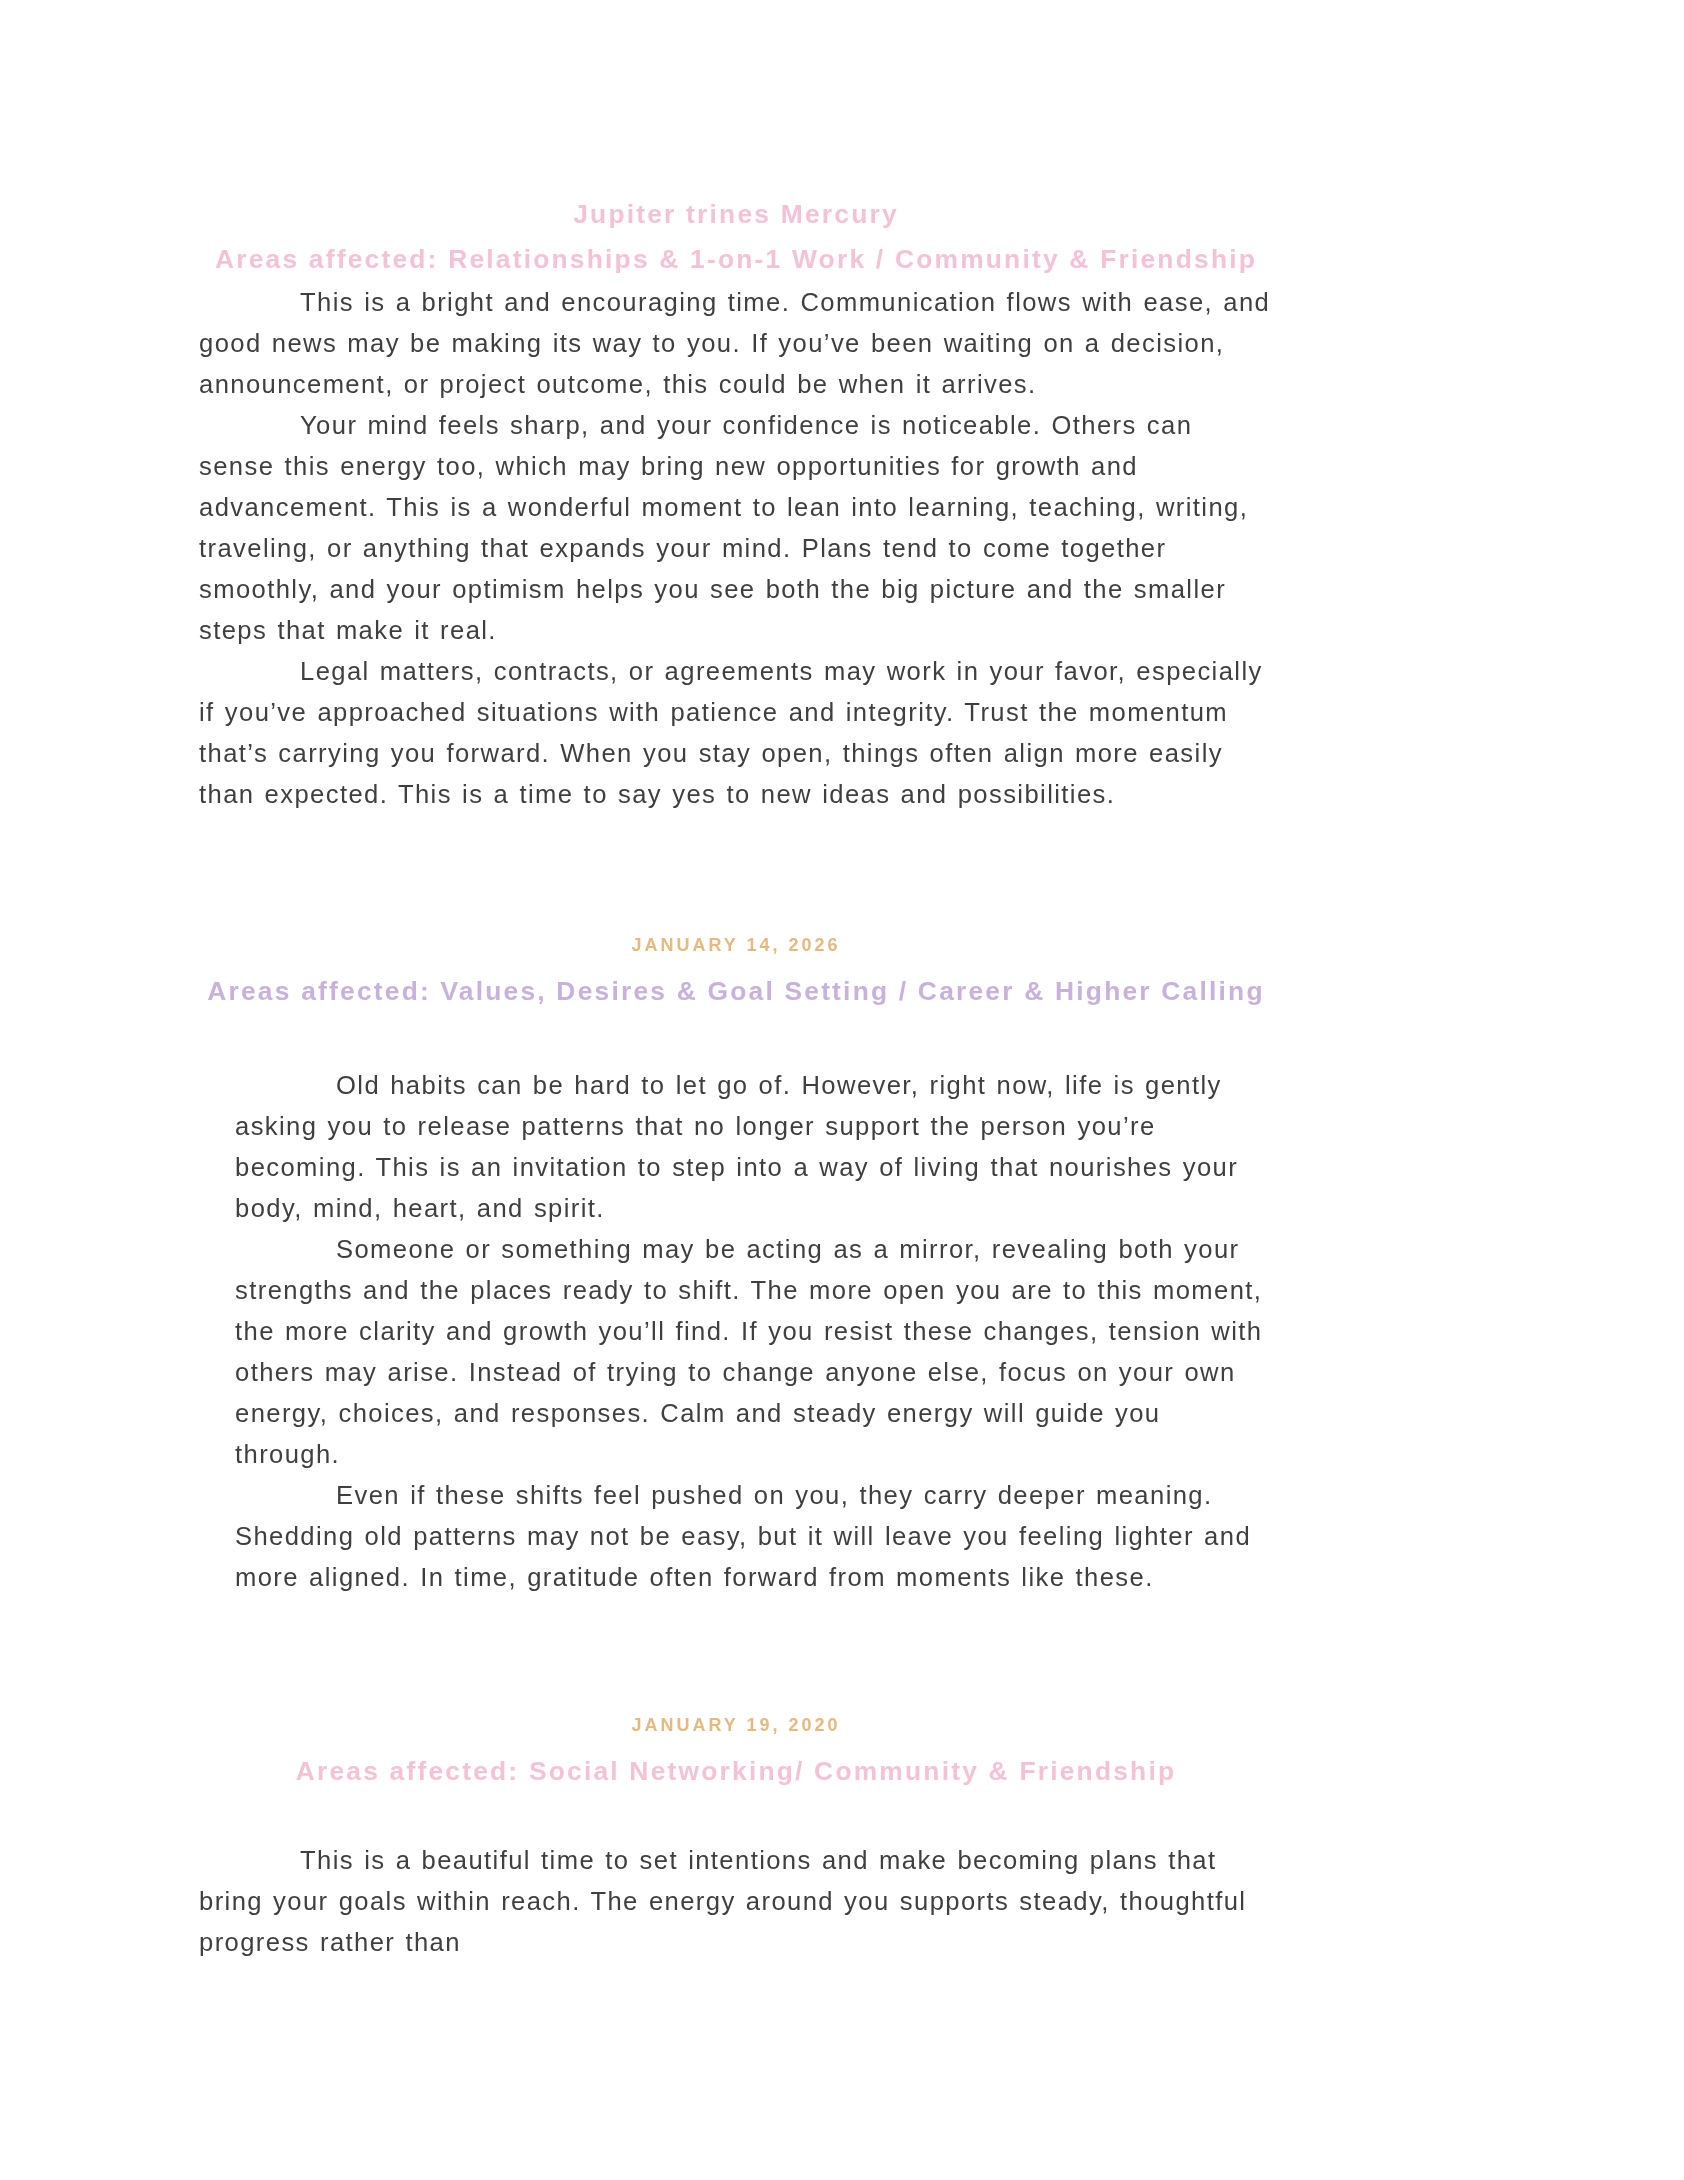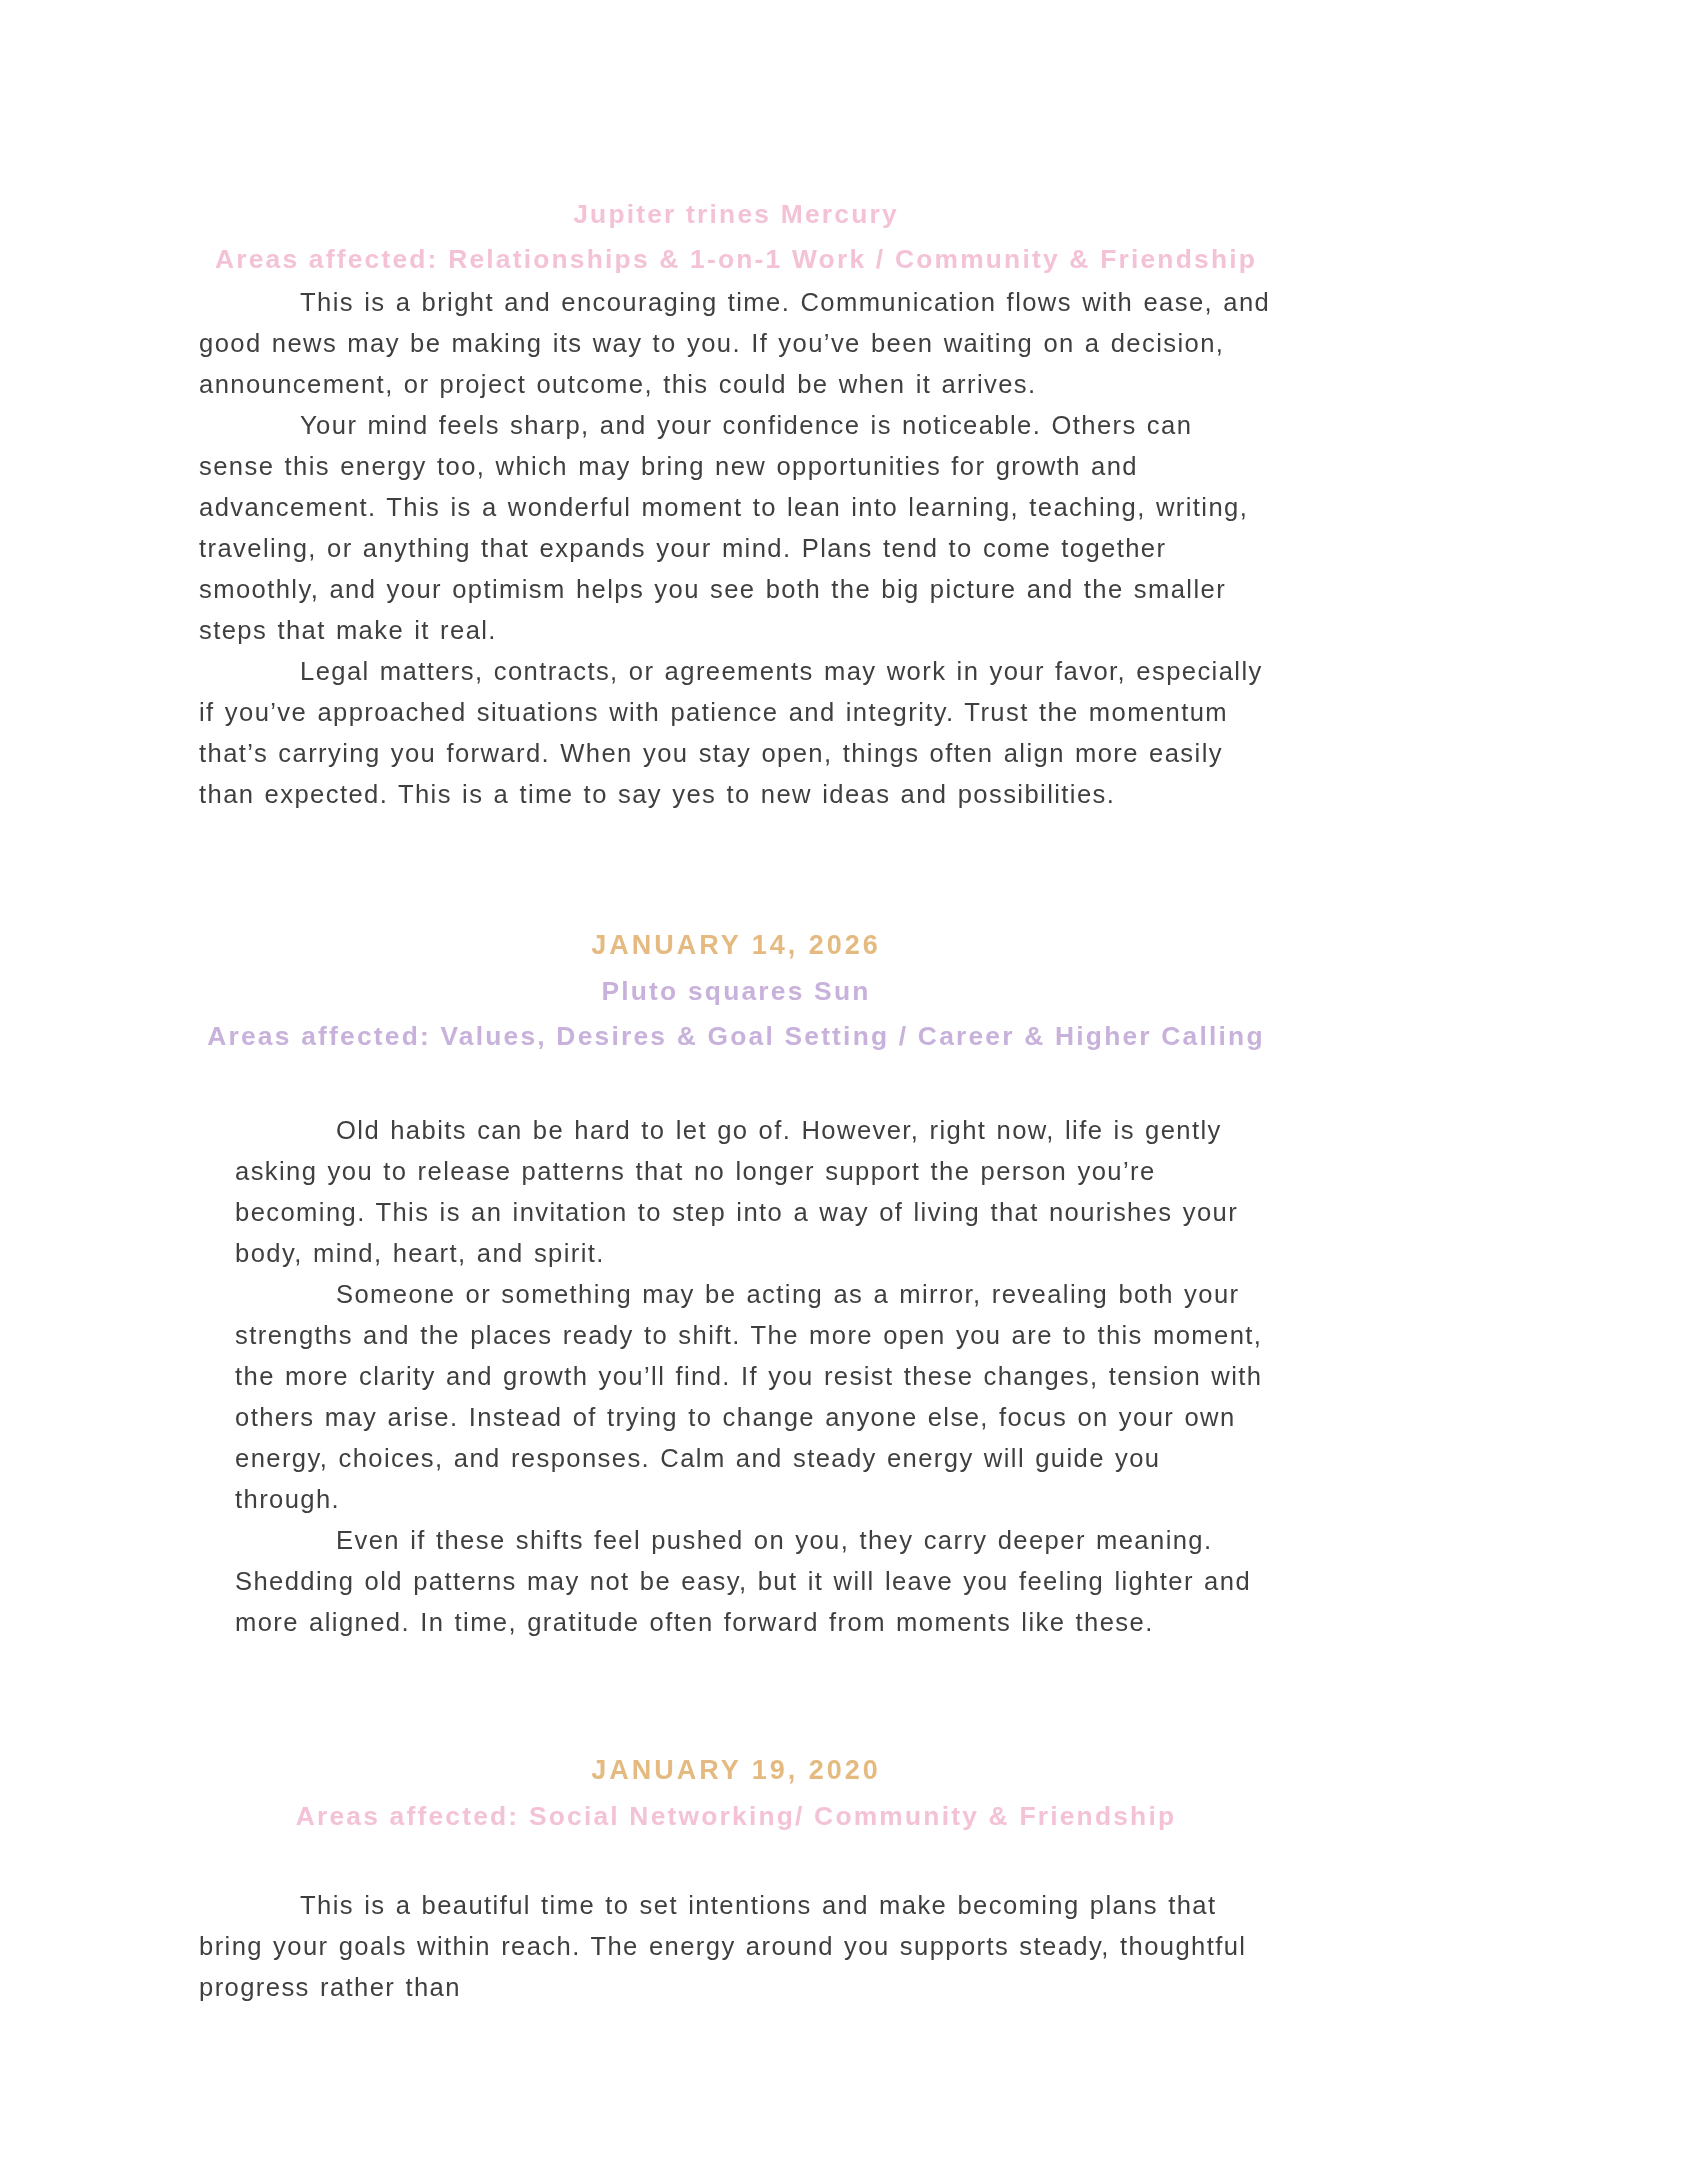--- a/index.html
+++ b/index.html
@@ -17,21 +17,21 @@
   }
   .content {
     padding: 192px 199px 0 199px;
   }
   .section { margin: 0; }
   .section-2 { margin-top: 107px; }
   .section-3 { margin-top: 104px; }
 
   .date-heading {
     text-align: center;
-    font-size: 27px;
+    font-size: 18px;
     line-height: 47px;
     font-weight: 700;
     letter-spacing: 3px;
     color: #e4ba80;
   }
   .aspect-title, .areas-line {
     text-align: center;
     font-size: 26.4px;
     line-height: 45px;
     font-weight: 700;
@@ -67,21 +67,20 @@
       <div class="areas-line pink">Areas affected: Relationships &amp; 1-on-1 Work / Community &amp; Friendship</div>
       <div class="body-block">
         <p>This is a bright and encouraging time. Communication flows with ease, and good news may be making its way to you. If you’ve been waiting on a decision, announcement, or project outcome, this could be when it arrives.</p>
         <p>Your mind feels sharp, and your confidence is noticeable. Others can sense this energy too, which may bring new opportunities for growth and advancement. This is a wonderful moment to lean into learning, teaching, writing, traveling, or anything that expands your mind. Plans tend to come together smoothly, and your optimism helps you see both the big picture and the smaller steps that make it real.</p>
         <p>Legal matters, contracts, or agreements may work in your favor, especially if you’ve approached situations with patience and integrity. Trust the momentum that’s carrying you forward. When you stay open, things often align more easily than expected. This is a time to say yes to new ideas and possibilities.</p>
       </div>
     </div>
 
     <div class="section section-2">
       <div class="date-heading">JANUARY 14, 2026</div>
-      <div class="aspect-title lavender">Pluto squares Sun</div>
       <div class="areas-line lavender">Areas affected: Values, Desires &amp; Goal Setting / Career &amp; Higher Calling</div>
       <div class="body-block">
         <p>Old habits can be hard to let go of. However, right now, life is gently asking you to release patterns that no longer support the person you’re becoming. This is an invitation to step into a way of living that nourishes your body, mind, heart, and spirit.</p>
         <p>Someone or something may be acting as a mirror, revealing both your strengths and the places ready to shift. The more open you are to this moment, the more clarity and growth you’ll find. If you resist these changes, tension with others may arise. Instead of trying to change anyone else, focus on your own energy, choices, and responses. Calm and steady energy will guide you through.</p>
         <p>Even if these shifts feel pushed on you, they carry deeper meaning. Shedding old patterns may not be easy, but it will leave you feeling lighter and more aligned. In time, gratitude often forward from moments like these.</p>
       </div>
     </div>
 
     <div class="section section-3">
       <div class="date-heading">JANUARY 19, 2020</div>

